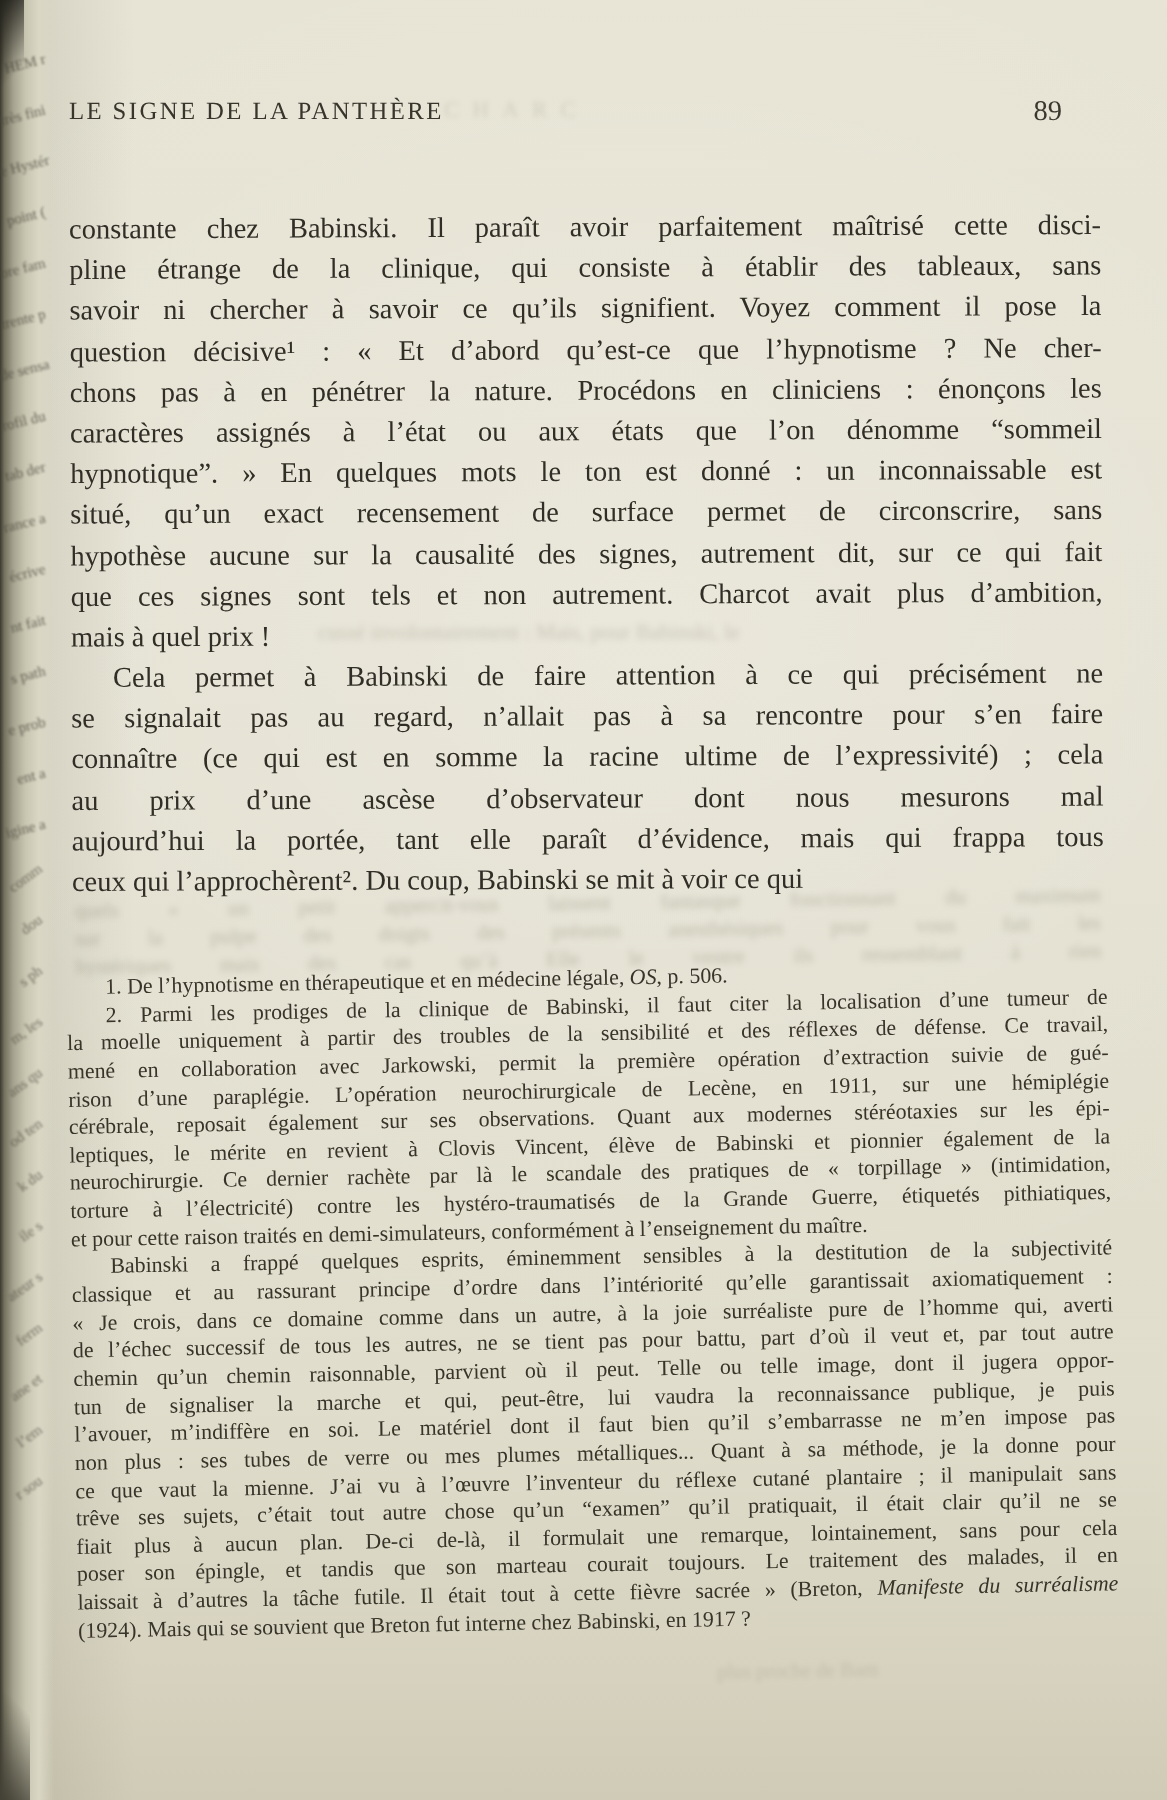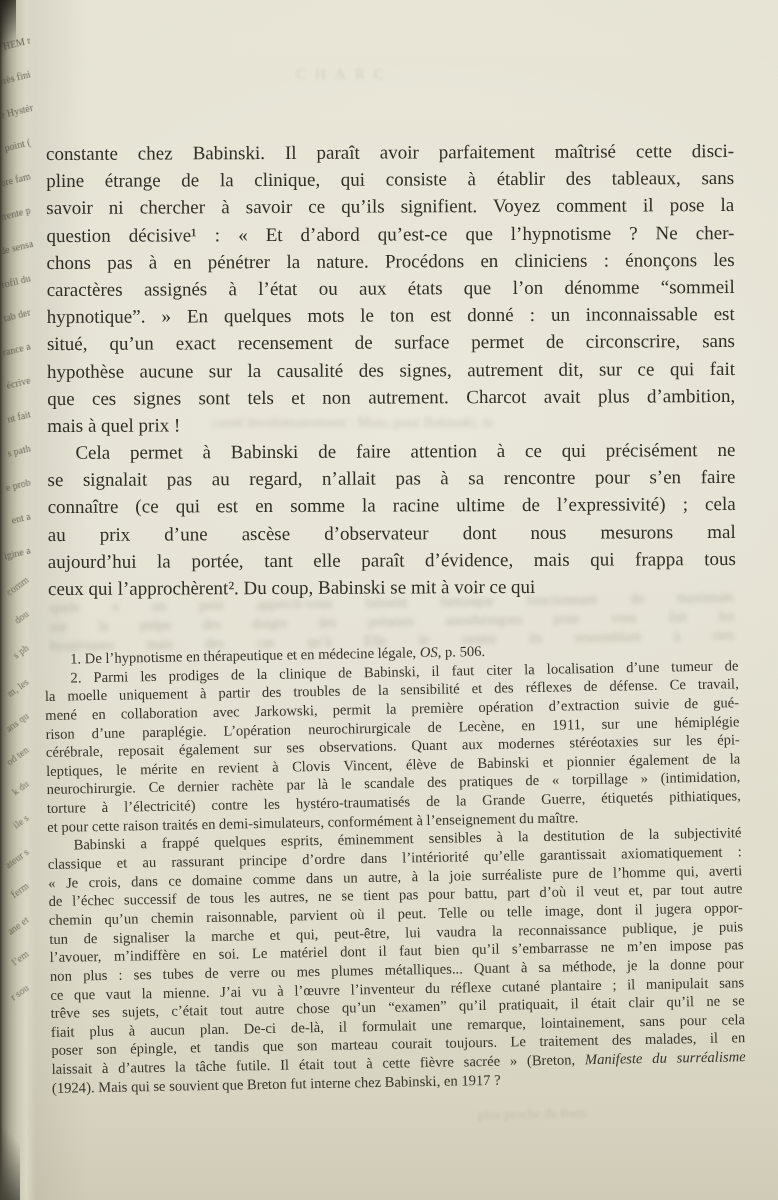--- a/index.html
+++ b/index.html
@@ -141,20 +141,24 @@
         <div class="gfrag">ane et</div>
         <div class="gfrag">l’em</div>
         <div class="gfrag">r sou</div>
       </div>
   </div>
   <div class="corner-shadow-top"></div>
   <div class="corner-shadow-bottom"></div>
 
   <div class="showthrough-header">CHARC</div>
 
+  <div class="header-row">
+    <span class="running-title">LE SIGNE DE LA PANTHÈRE</span>
+    <span class="page-number">89</span>
+  </div>
 
   <div class="main-text">
     <div class="para">
         <div class="line">constante chez Babinski. Il paraît avoir parfaitement maîtrisé cette disci-</div>
         <div class="line">pline étrange de la clinique, qui consiste à établir des tableaux, sans</div>
         <div class="line">savoir ni chercher à savoir ce qu’ils signifient. Voyez comment il pose la</div>
         <div class="line">question décisive¹ : « Et d’abord qu’est-ce que l’hypnotisme ? Ne cher-</div>
         <div class="line">chons pas à en pénétrer la nature. Procédons en cliniciens : énonçons les</div>
         <div class="line">caractères assignés à l’état ou aux états que l’on dénomme “sommeil</div>
         <div class="line">hypnotique”. » En quelques mots le ton est donné : un inconnaissable est</div>

